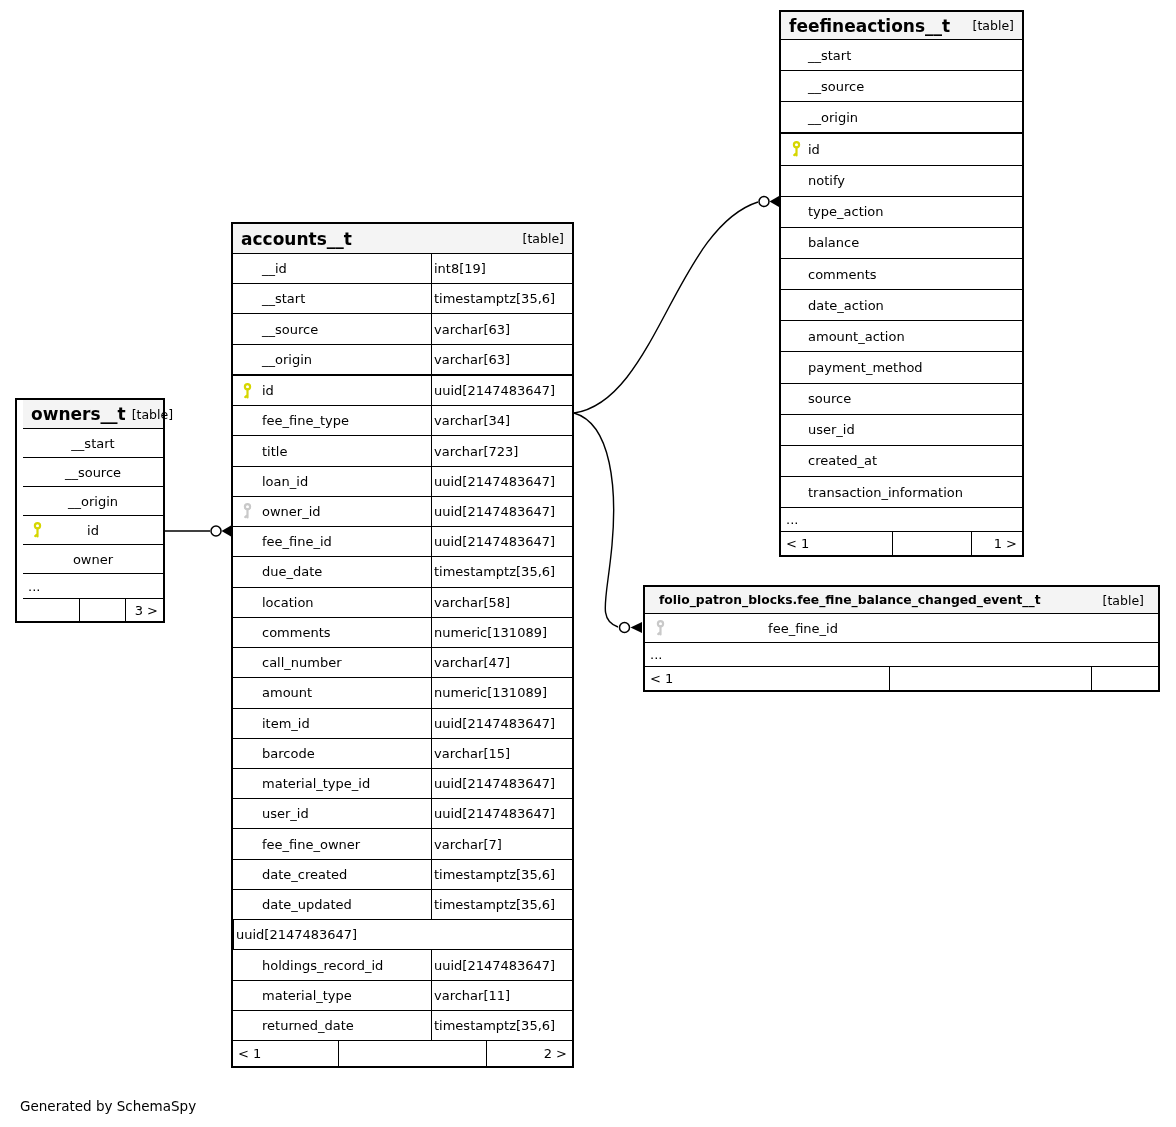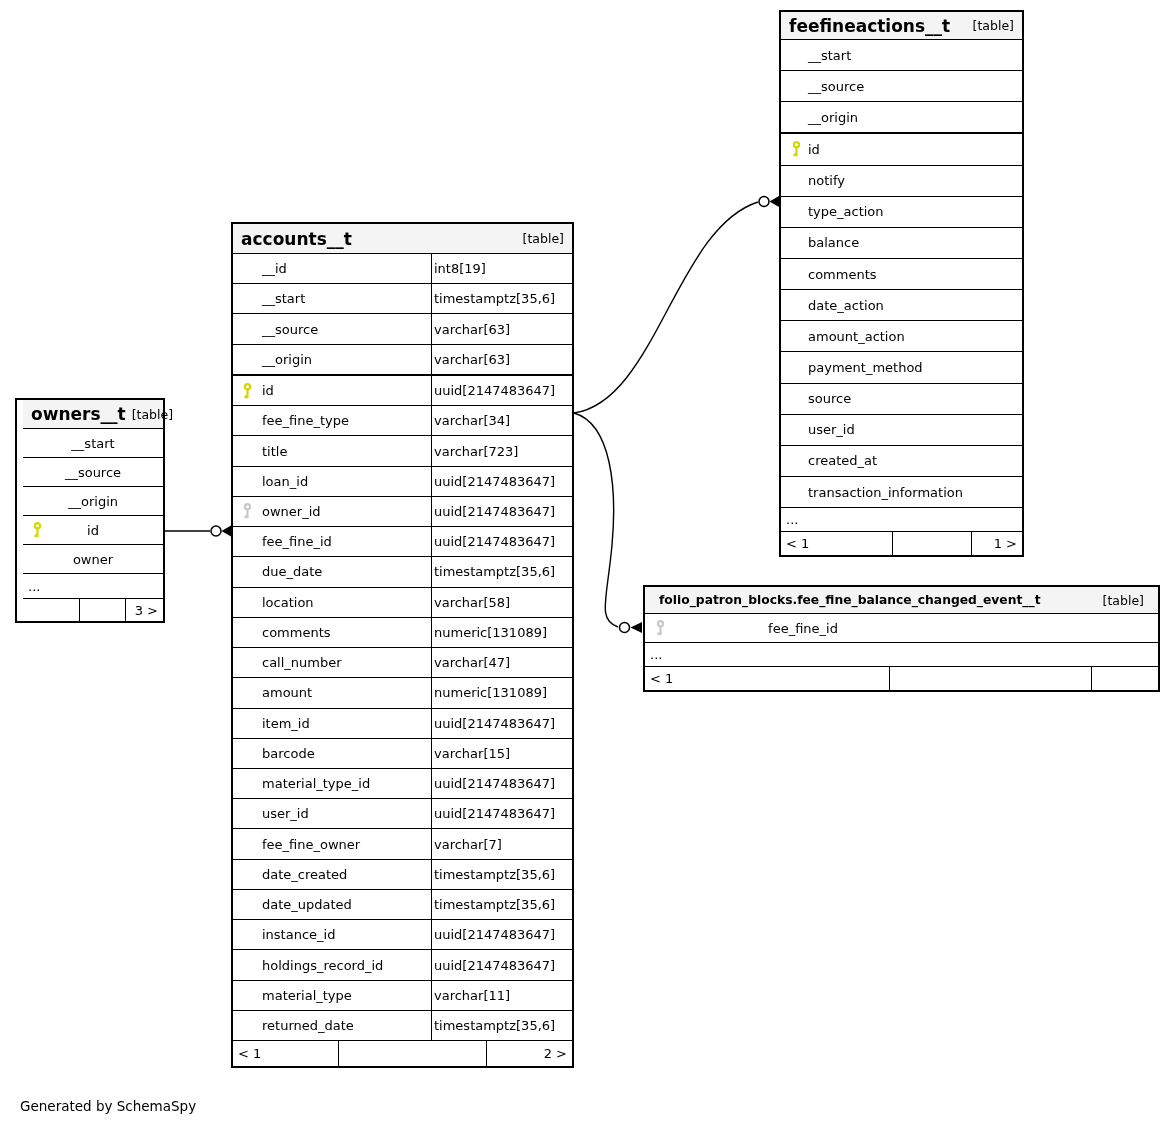--- a/index.html
+++ b/index.html
@@ -272,23 +272,20 @@
           </div>
           <div class="c-type">timestamptz[35,6]</div>
         </div>
         <div class="t-row">
           <div class="c-name">
             <span>date_updated</span>
           </div>
           <div class="c-type">timestamptz[35,6]</div>
         </div>
         <div class="t-row">
-          <div class="c-name">
-            <span>instance_id</span>
-          </div>
           <div class="c-type">uuid[2147483647]</div>
         </div>
         <div class="t-row">
           <div class="c-name">
             <span>holdings_record_id</span>
           </div>
           <div class="c-type">uuid[2147483647]</div>
         </div>
         <div class="t-row">
           <div class="c-name">

